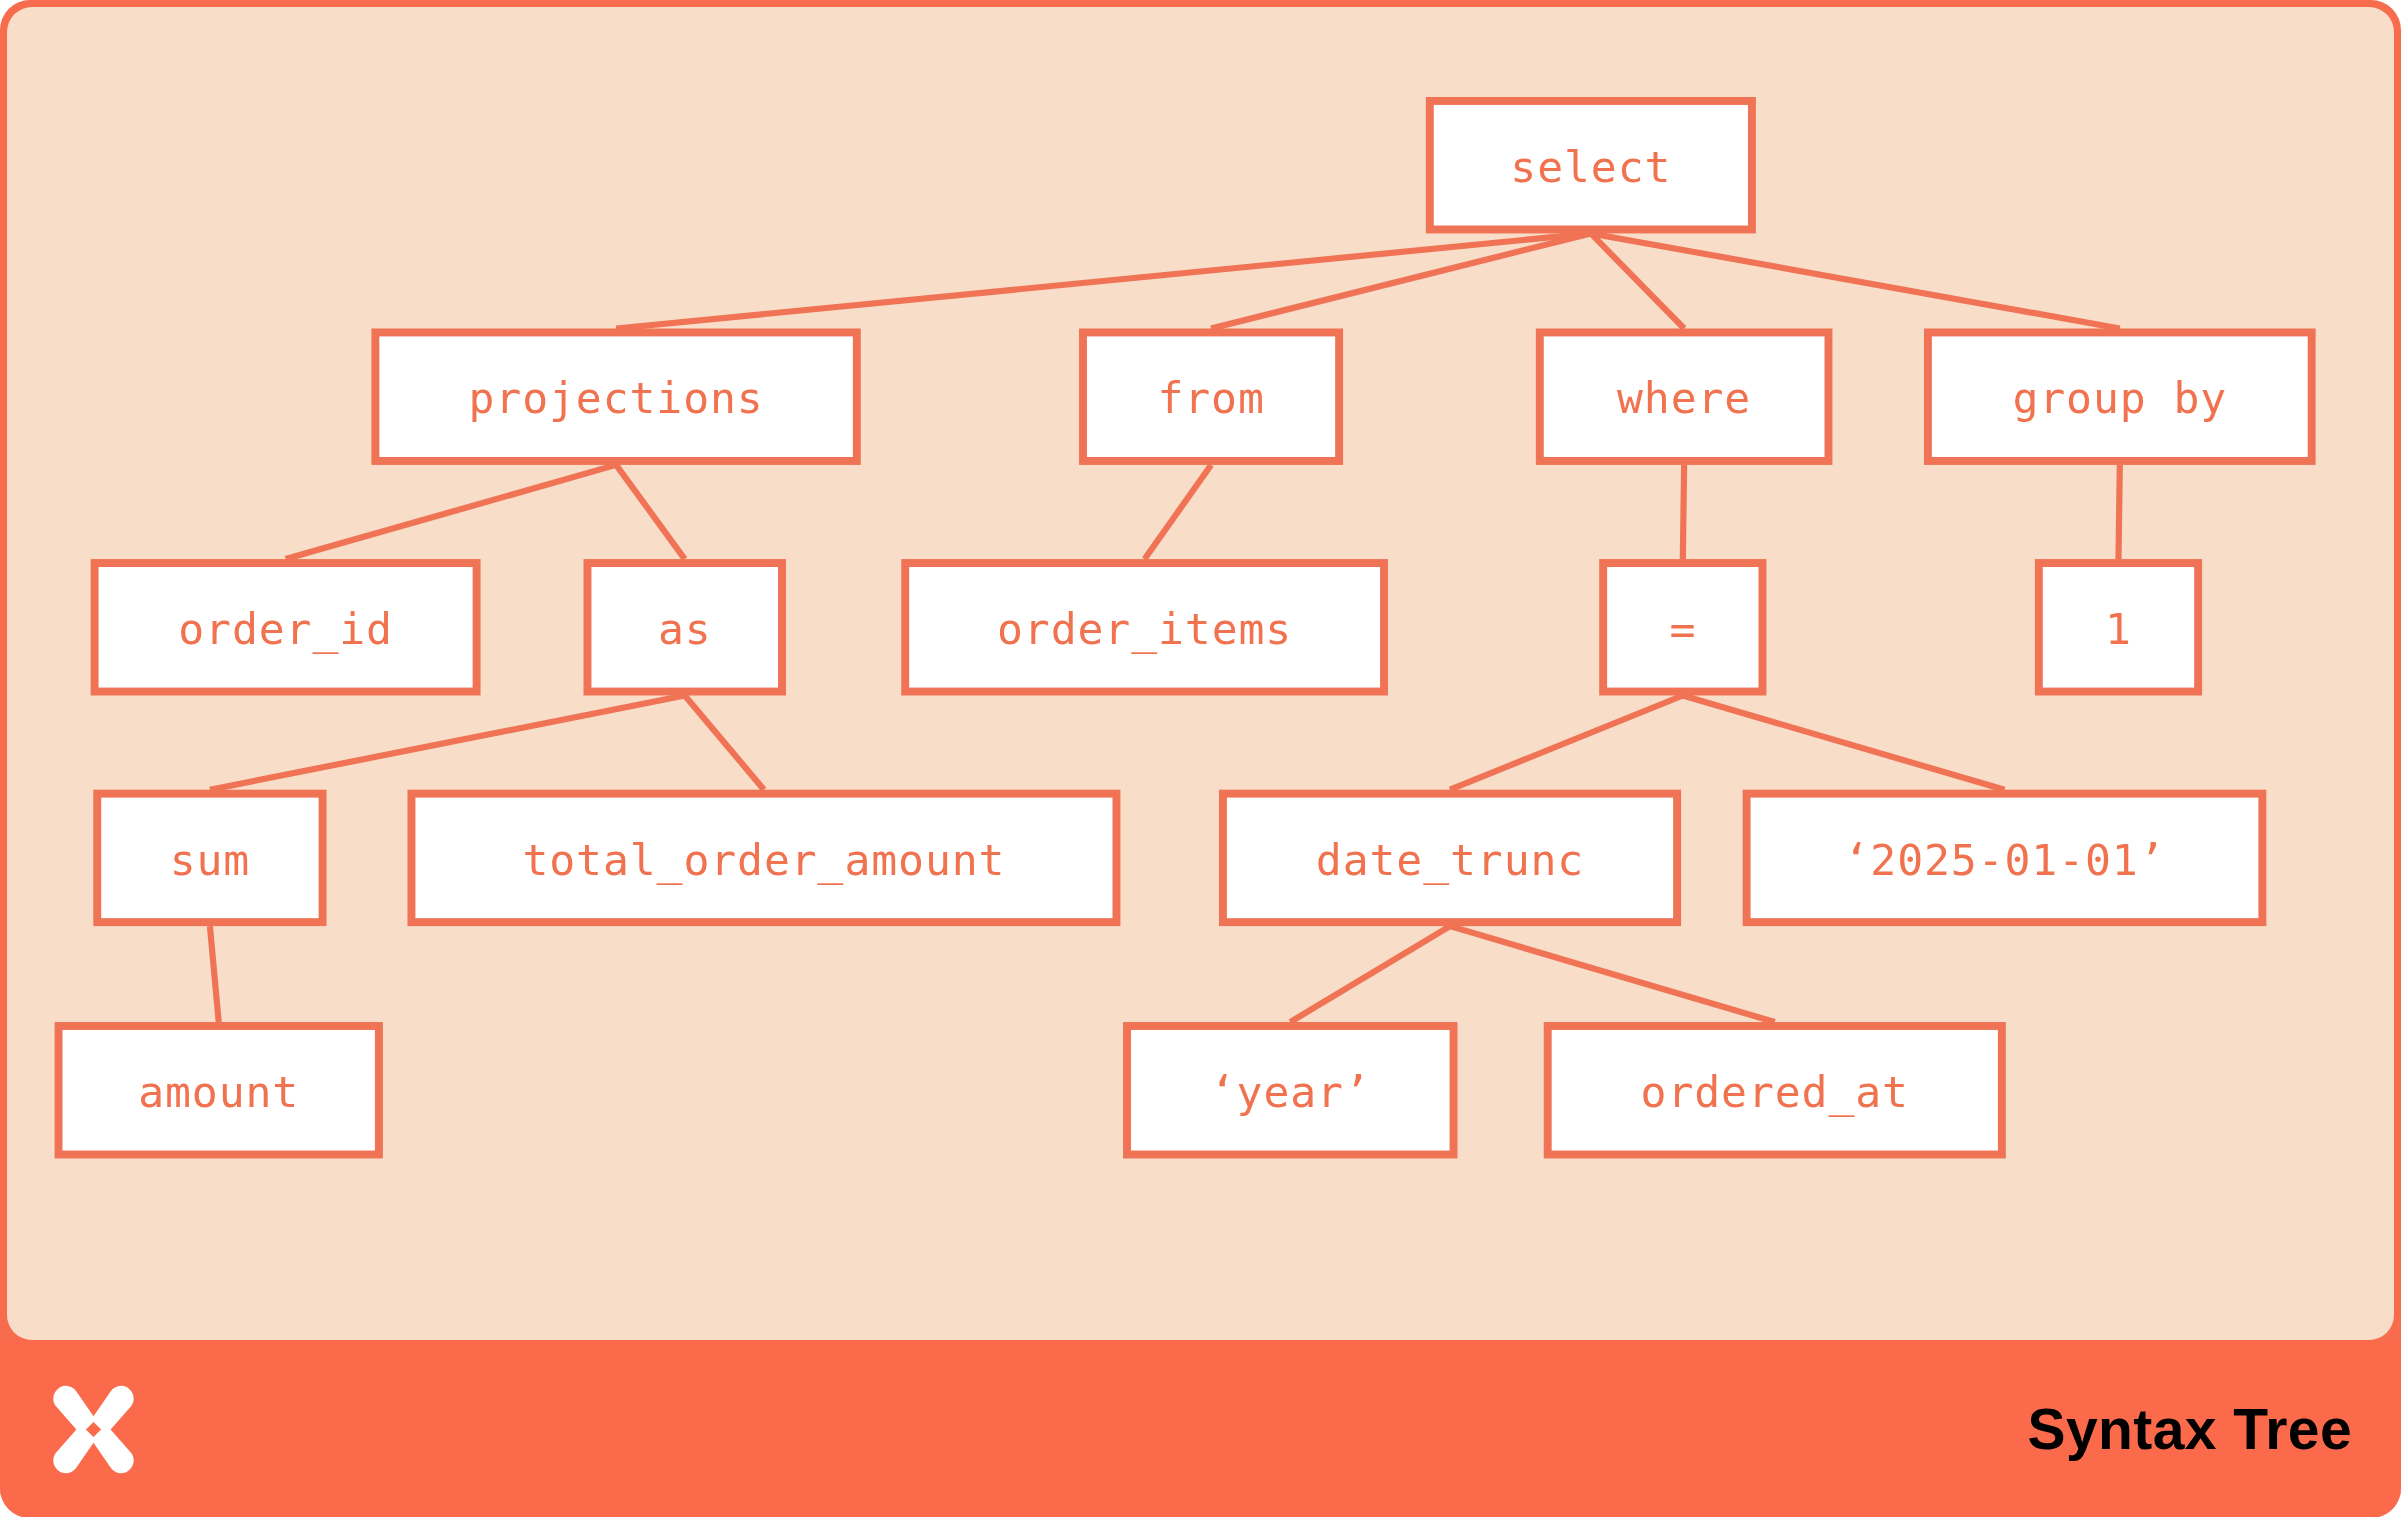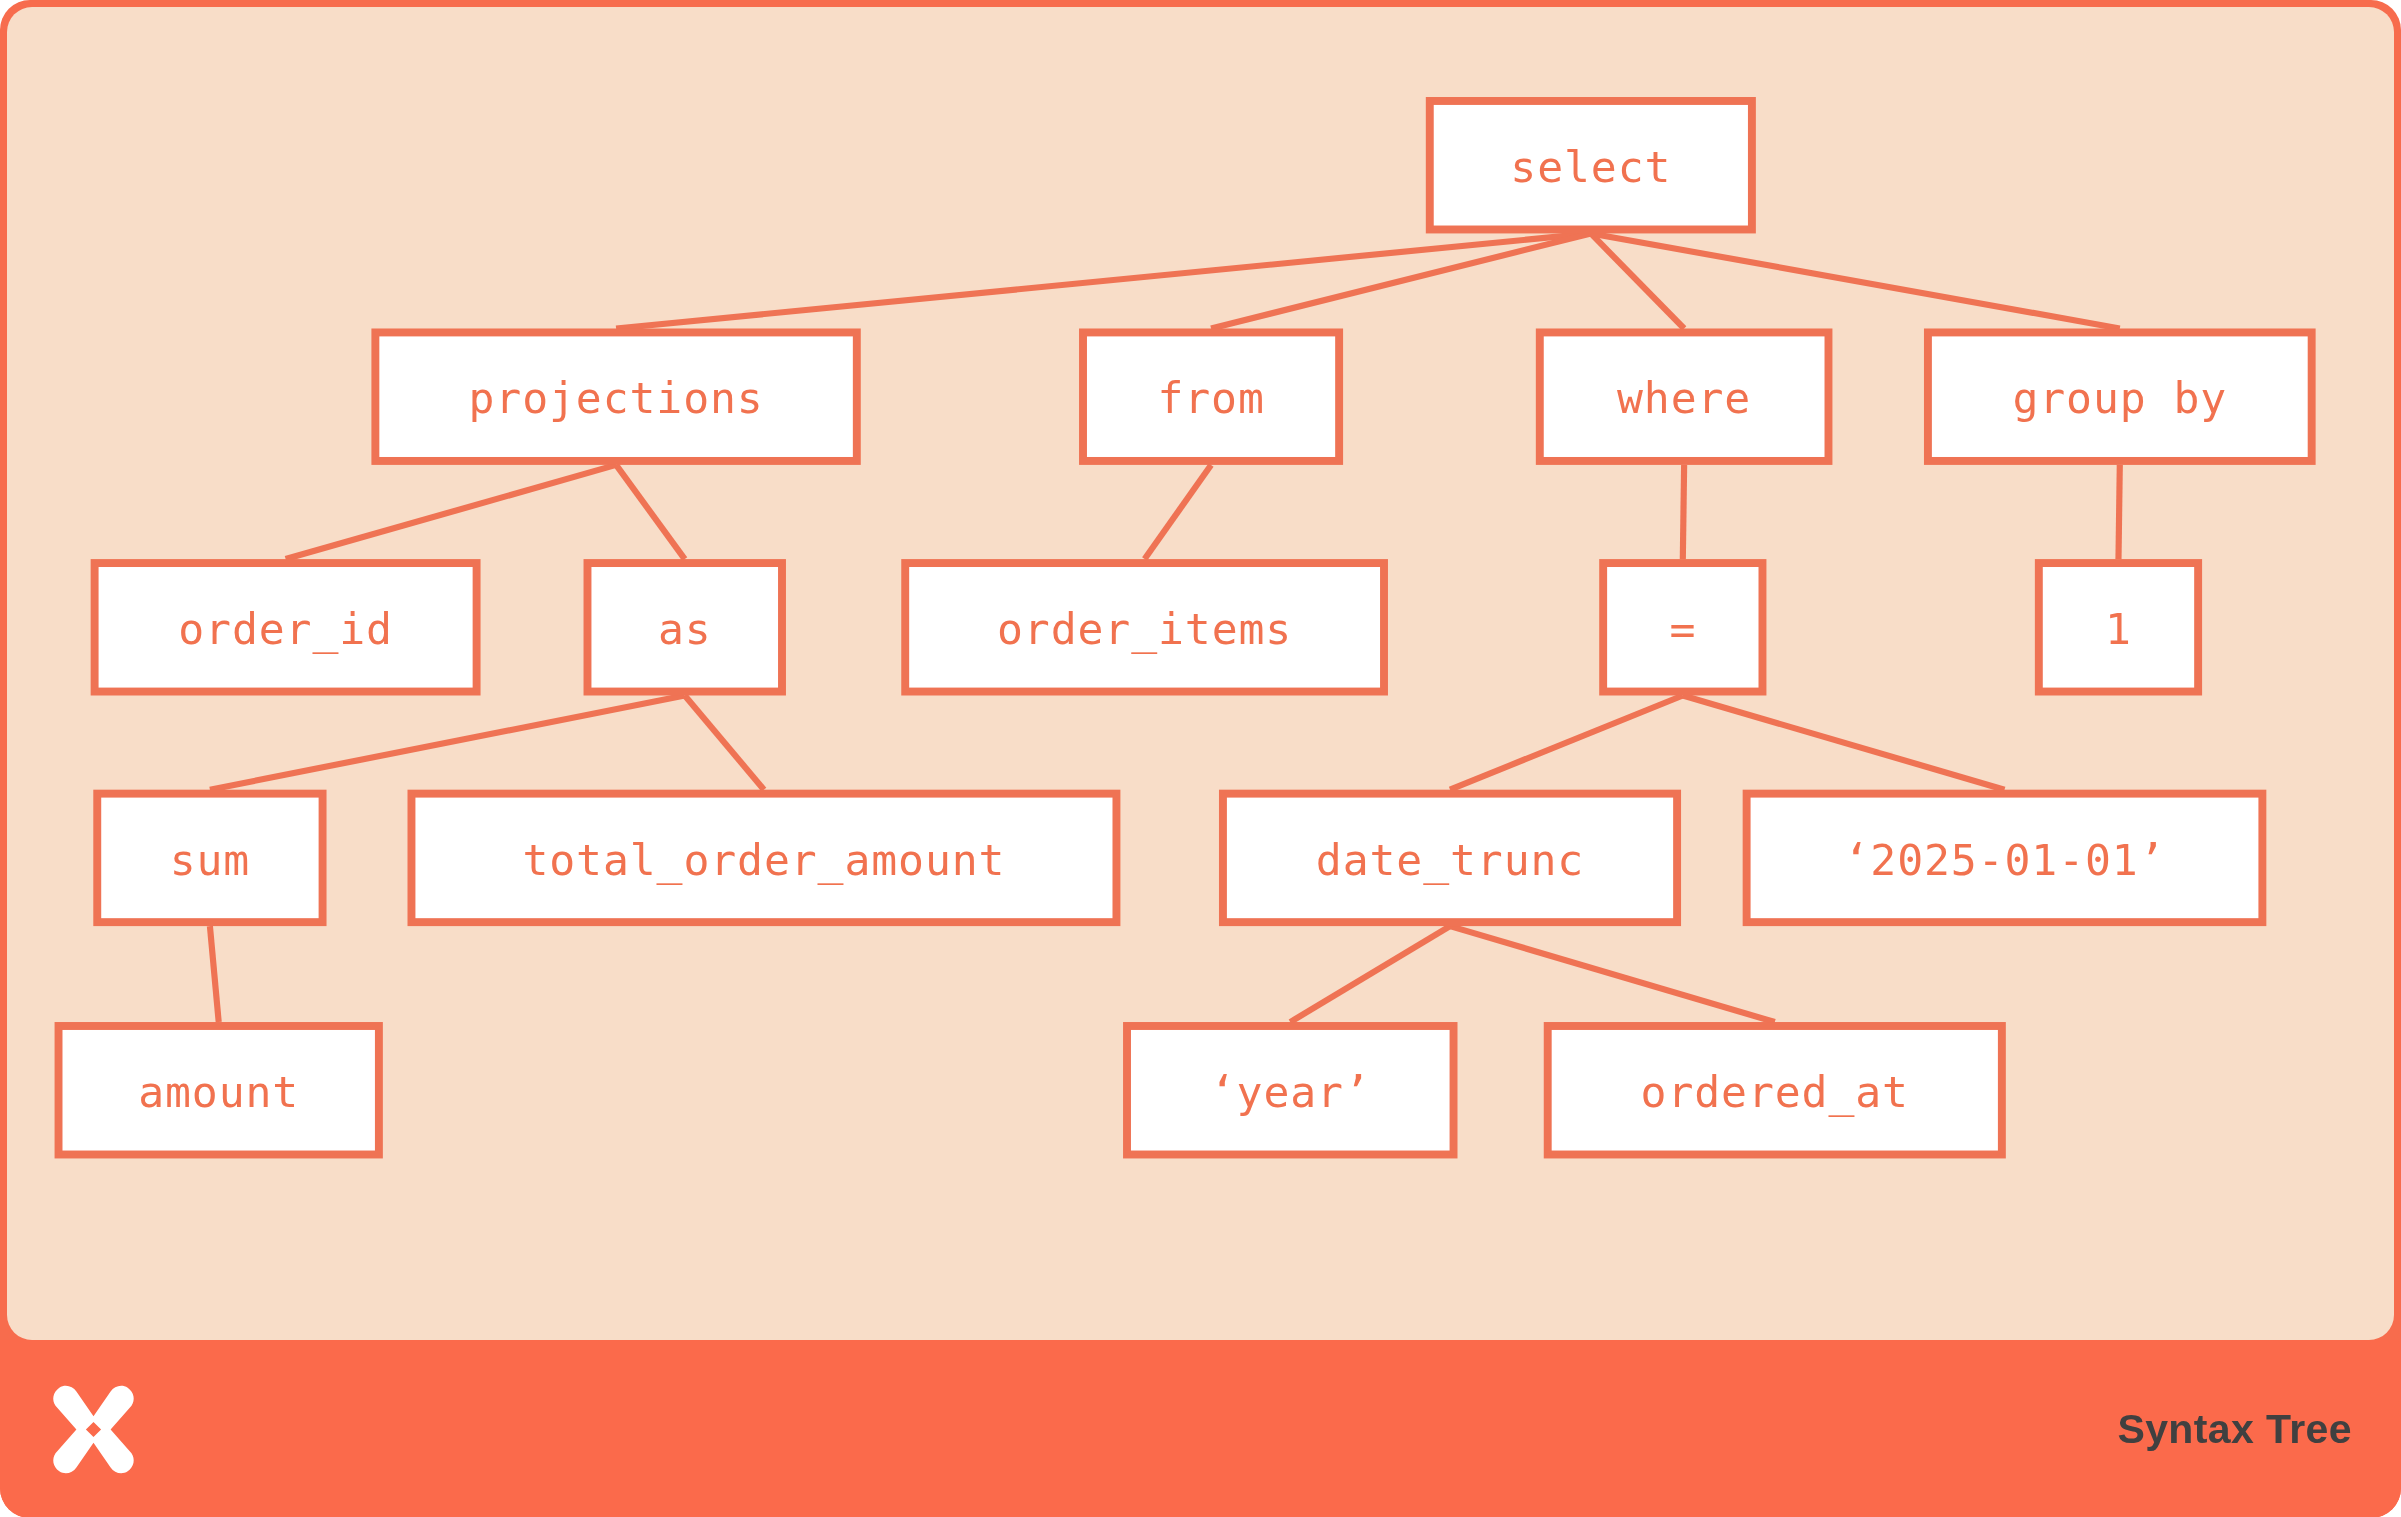--- a/index.html
+++ b/index.html
@@ -80,23 +80,23 @@
     padding: 0 49px 0 46px;
     border-bottom-left-radius: 30px;
     border-bottom-right-radius: 30px;
   }
   #logo {
     width: 95px;
     height: 95px;
     display: block;
   }
   #footer-title {
-    color: #404040;
+    color: #000000;
     font-family: "Liberation Sans", sans-serif;
-    font-size: 41px;
+    font-size: 57px;
     font-weight: bold;
     letter-spacing: 0.4px;
     white-space: nowrap;
     text-align: right;
   }
 </style>
 </head>
 <body>
 
 <div id="page">

